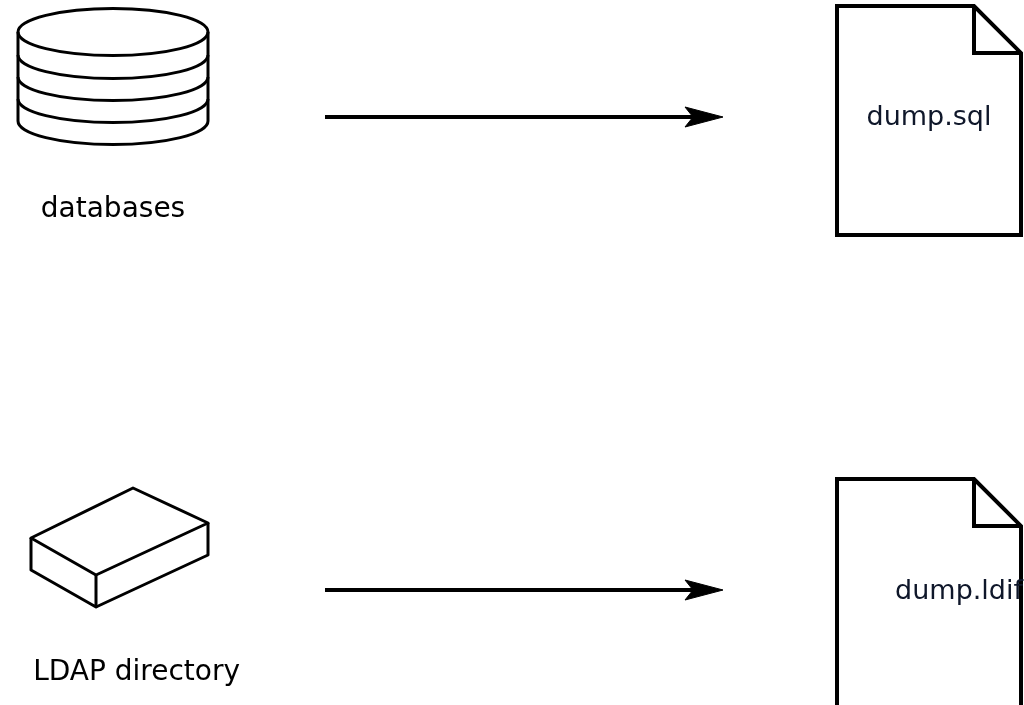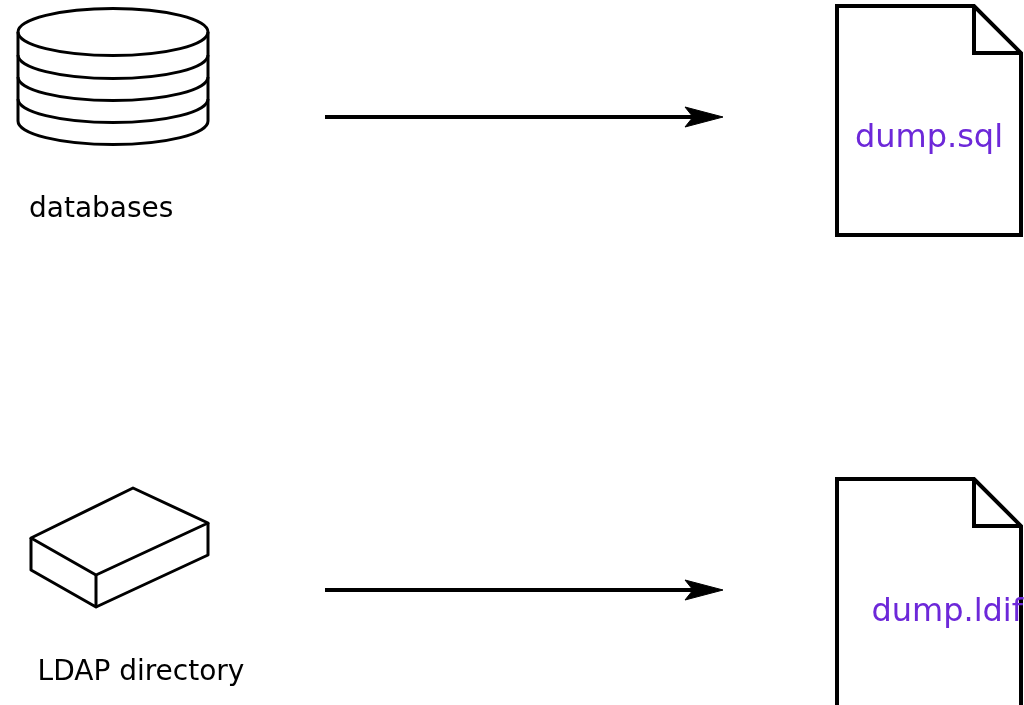--- a/index.html
+++ b/index.html
@@ -18,45 +18,44 @@
     }
     .abs { position: absolute; }
     svg { display: block; }
     .label {
       font-size: 28px;
       line-height: 1.1;
       color: #000;
       white-space: nowrap;
     }
     .doc-label {
-      font-size: 32px;
-      color: #6d28d9;
+      font-size: 27px;
+      color: #0f172a;
       text-align: center;
       white-space: nowrap;
-      margin-top: 17px;
     }
   </style>
 </head>
 <body>
 
 <div id="canvas">
 
   <svg class="abs" style="left:15px; top:4px;" width="196" height="148" viewBox="0 0 196 148">
     <g fill="none" stroke="#000000" stroke-width="3">
       <ellipse cx="98" cy="28" rx="95" ry="23.5"></ellipse>
       <path d="M3,28 v89"></path>
       <path d="M193,28 v89"></path>
       <path d="M3,51 A95,23.5 0 0 0 193,51"></path>
       <path d="M3,73 A95,23.5 0 0 0 193,73"></path>
       <path d="M3,95 A95,23.5 0 0 0 193,95"></path>
       <path d="M3,117 A95,23.5 0 0 0 193,117"></path>
     </g>
   </svg>
 
-  <div class="abs label" style="left:29px; top:193px; width:196px; text-align:left;">databases</div>
+  <div class="abs label" style="left:15px; top:193px; width:196px; text-align:center;">databases</div>
 
   <svg class="abs" style="left:325px; top:103px;" width="400" height="28" viewBox="0 0 400 28">
     <line x1="0" y1="14" x2="368" y2="14" stroke="#000000" stroke-width="4"></line>
     <path d="M360,4 L398,14 L360,24 L368,14 Z" fill="#000000" stroke="#000000"></path>
   </svg>
 
   <svg class="abs" style="left:835px; top:4px;" width="188" height="233" viewBox="0 0 188 233">
     <path d="M2,2 h137 l47,47 v182 h-184 z" fill="#ffffff" stroke="#000000" stroke-width="4" stroke-linejoin="miter"></path>
     <path d="M139,2 v47 h47" fill="none" stroke="#000000" stroke-width="4"></path>
   </svg>
@@ -64,21 +63,21 @@
   <div class="abs doc-label" style="left:835px; top:100px; width:188px;">dump.sql</div>
 
   <svg class="abs" style="left:25px; top:483px;" width="190" height="130" viewBox="0 0 190 130">
     <g fill="none" stroke="#000000" stroke-width="3" stroke-linejoin="round">
       <polygon points="6,55 108,5 183,40 71,92" fill="#ffffff"></polygon>
       <path d="M6,55 v32 L71,124 v-32"></path>
       <path d="M71,124 L183,72 v-32"></path>
     </g>
   </svg>
 
-  <div class="abs label" style="left:0px; top:656px; width:240px; text-align:center;padding-left:21px;">LDAP directory</div>
+  <div class="abs label" style="left:0px; top:656px; width:240px; text-align:right;">LDAP directory</div>
 
   <svg class="abs" style="left:325px; top:576px;" width="400" height="28" viewBox="0 0 400 28">
     <line x1="0" y1="14" x2="368" y2="14" stroke="#000000" stroke-width="4"></line>
     <path d="M360,4 L398,14 L360,24 L368,14 Z" fill="#000000" stroke="#000000"></path>
   </svg>
 
   <svg class="abs" style="left:835px; top:477px;" width="188" height="233" viewBox="0 0 188 233">
     <path d="M2,2 h137 l47,47 v182 h-184 z" fill="#ffffff" stroke="#000000" stroke-width="4" stroke-linejoin="miter"></path>
     <path d="M139,2 v47 h47" fill="none" stroke="#000000" stroke-width="4"></path>
   </svg>

